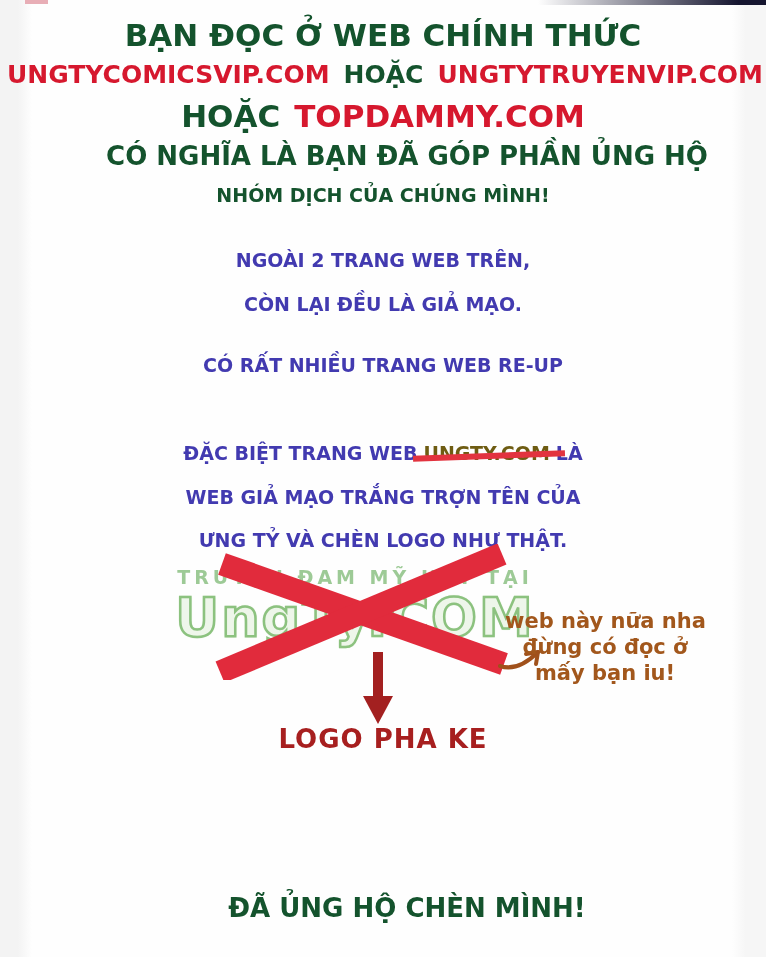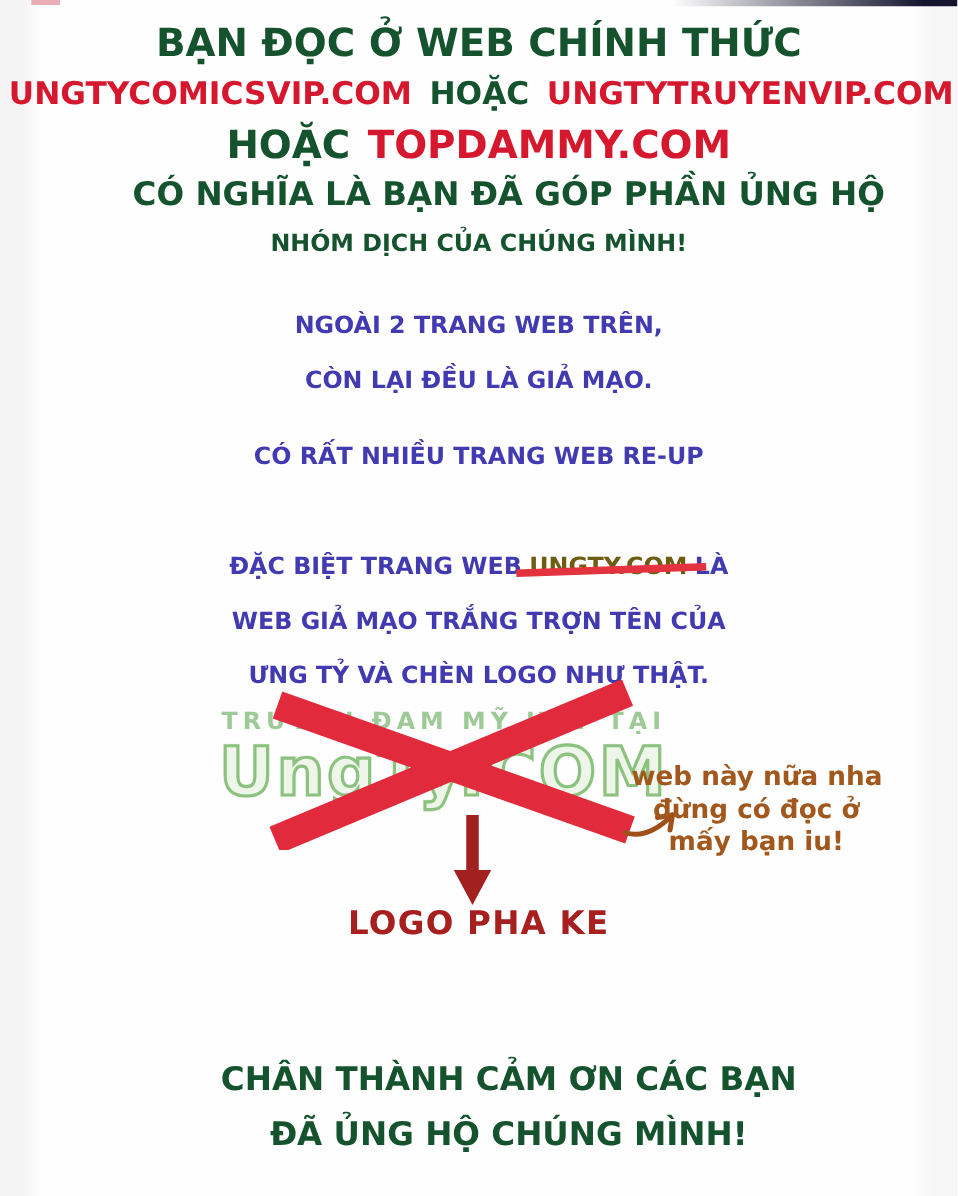--- a/index.html
+++ b/index.html
@@ -90,16 +90,15 @@
     <div>mấy bạn iu!</div>
   </div>
 
   <svg class="down-arrow" viewBox="0 0 36 76">
     <line x1="18" y1="2" x2="18" y2="50" stroke="#a32020" stroke-width="10"></line>
     <path d="M3 46 L18 74 L33 46 Z" fill="#a32020"></path>
   </svg>
 
   <div class="logo-caption">LOGO PHA KE</div>
 
-  <div class="tline indigo-h fs26" style="top:850px">CHÂN THÀNH CẢM ƠN CÁC BẠN</div>
-  <div class="tline indigo-h fs26" style="top:894px">ĐÃ ỦNG HỘ CHÚNG MÌNH!</div>
+  <div class="tline indigo-h fs26" style="top:894px">ĐÃ ỦNG HỘ CHÈN MÌNH!</div>
 
 </div>
 
 </body></html>

